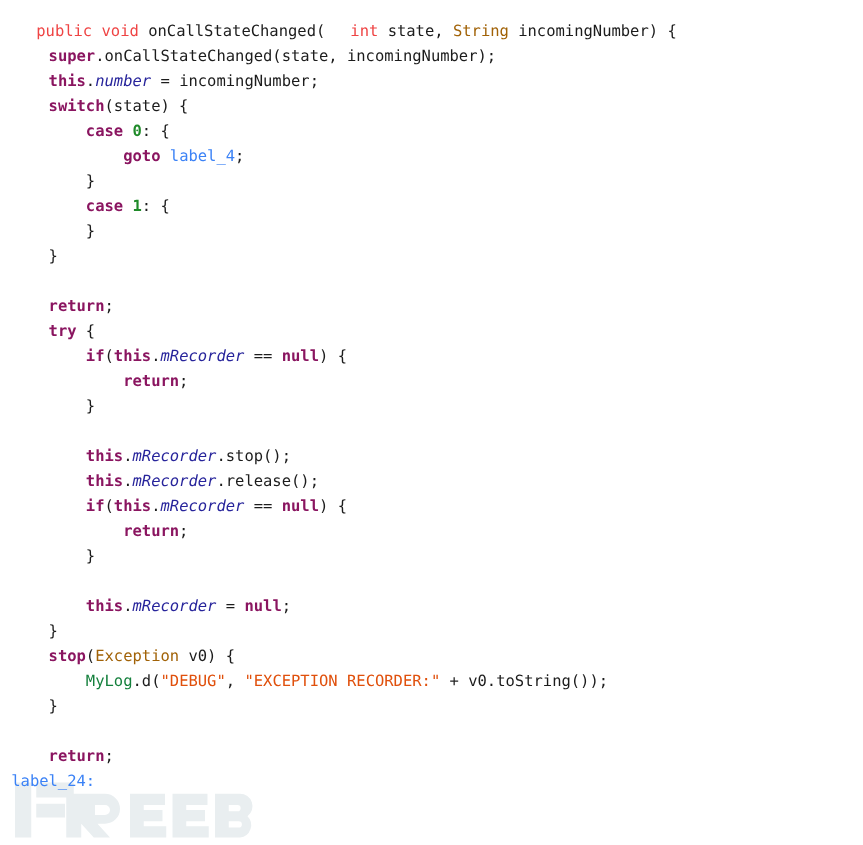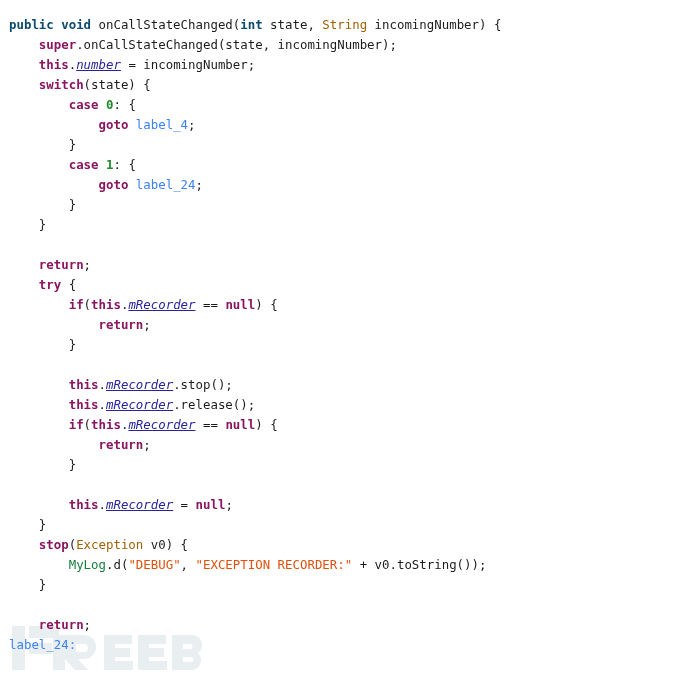--- a/index.html
+++ b/index.html
@@ -46,24 +46,24 @@
     white-space: pre;
   }
   .ln {
     display: block;
     height: 20px;
     white-space: pre;
   }
 
   
   .t-plain   { color: #1c1c1c; }
-  .t-kw      { color: #0c4a6e; font-weight: bold; }   
+  .t-kw      { color: #ef4444; font-weight: normal; margin-left: 20px; }   
   .t-kw2     { color: #8a1560; font-weight: bold; }   
   .t-type    { color: #a16207; }                      
-  .t-field   { color: #27249b; font-style: italic; text-decoration: underline; }  
+  .t-field   { color: #27249b; font-style: italic; }  
   .t-label   { color: #3b82f6; }                      
   .t-num     { color: #1f8a29; font-weight: bold; }   
   .t-str     { color: #e0500c; }                      
   .t-cls     { color: #15803d; }
 </style>
 </head>
 <body>
 
 <div id="watermark" aria-label="FREEBUF">
   <svg width="205" height="52" viewBox="0 0 205 52" xmlns="http://www.w3.org/2000/svg">
@@ -89,21 +89,20 @@
 </div>
 
 <pre id="code"><code><span class="ln"><span class="t-kw">public void</span><span class="t-plain"> onCallStateChanged(</span><span class="t-kw">int</span><span class="t-plain"> state, </span><span class="t-type">String</span><span class="t-plain"> incomingNumber) {</span>
 </span><span class="ln"><span class="t-plain">    </span><span class="t-kw2">super</span><span class="t-plain">.onCallStateChanged(state, incomingNumber);</span>
 </span><span class="ln"><span class="t-plain">    </span><span class="t-kw2">this</span><span class="t-plain">.</span><span class="t-field">number</span><span class="t-plain"> = incomingNumber;</span>
 </span><span class="ln"><span class="t-plain">    </span><span class="t-kw2">switch</span><span class="t-plain">(state) {</span>
 </span><span class="ln"><span class="t-plain">        </span><span class="t-kw2">case</span><span class="t-plain"> </span><span class="t-num">0</span><span class="t-plain">: {</span>
 </span><span class="ln"><span class="t-plain">            </span><span class="t-kw2">goto</span><span class="t-plain"> </span><span class="t-label">label_4</span><span class="t-plain">;</span>
 </span><span class="ln"><span class="t-plain">        }</span>
 </span><span class="ln"><span class="t-plain">        </span><span class="t-kw2">case</span><span class="t-plain"> </span><span class="t-num">1</span><span class="t-plain">: {</span>
-</span><span class="ln"><span class="t-plain">            </span><span class="t-kw2">goto</span><span class="t-plain"> </span><span class="t-label">label_24</span><span class="t-plain">;</span>
 </span><span class="ln"><span class="t-plain">        }</span>
 </span><span class="ln"><span class="t-plain">    }</span>
 </span><span class="ln">
 </span><span class="ln"><span class="t-plain">    </span><span class="t-kw2">return</span><span class="t-plain">;</span>
 </span><span class="ln"><span class="t-plain">    </span><span class="t-kw2">try</span><span class="t-plain"> {</span>
 </span><span class="ln"><span class="t-plain">        </span><span class="t-kw2">if</span><span class="t-plain">(</span><span class="t-kw2">this</span><span class="t-plain">.</span><span class="t-field">mRecorder</span><span class="t-plain"> == </span><span class="t-kw2">null</span><span class="t-plain">) {</span>
 </span><span class="ln"><span class="t-plain">            </span><span class="t-kw2">return</span><span class="t-plain">;</span>
 </span><span class="ln"><span class="t-plain">        }</span>
 </span><span class="ln">
 </span><span class="ln"><span class="t-plain">        </span><span class="t-kw2">this</span><span class="t-plain">.</span><span class="t-field">mRecorder</span><span class="t-plain">.stop();</span>

